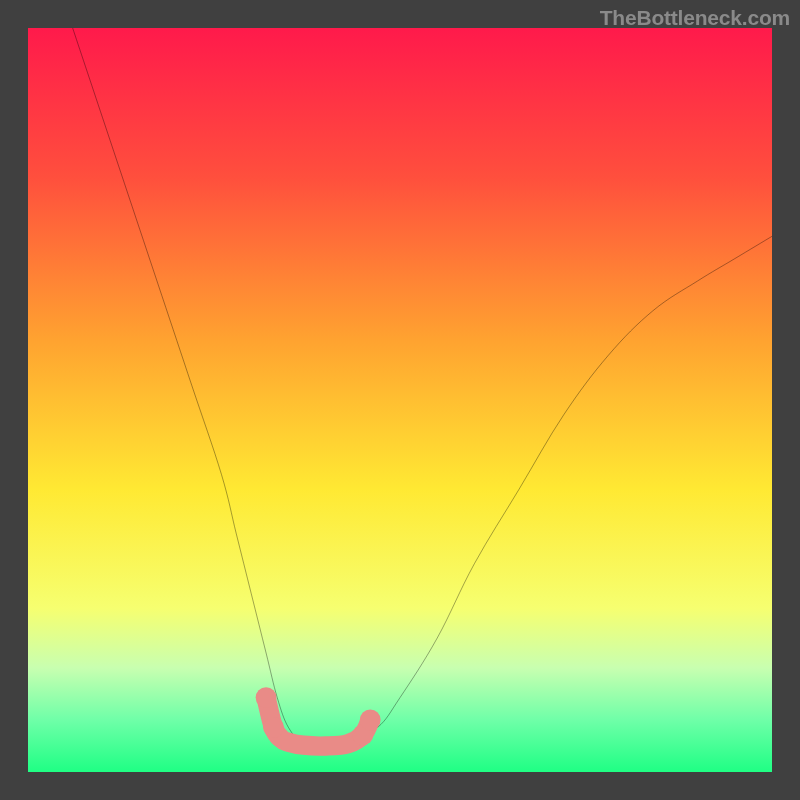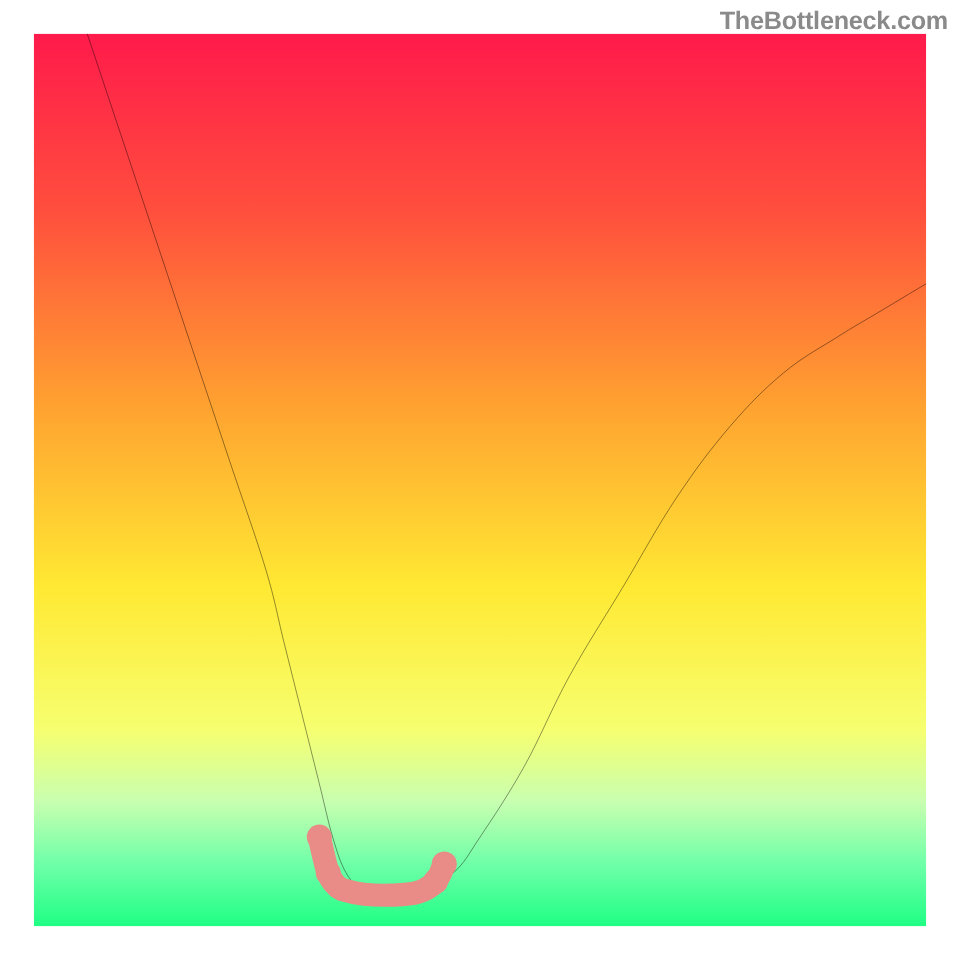--- a/index.html
+++ b/index.html
@@ -9,21 +9,21 @@
     height: 800px;
     background: #000;
     overflow: hidden;
   }
   .frame {
     position: absolute;
     top: 0;
     left: 0;
     width: 800px;
     height: 800px;
-    background: #ffffff;
+    background: #404040;
   }
   .plot-area {
     position: absolute;
     top: 28px;
     left: 28px;
     width: 744px;
     height: 744px;
     overflow: hidden;
   }
   .gradient {

